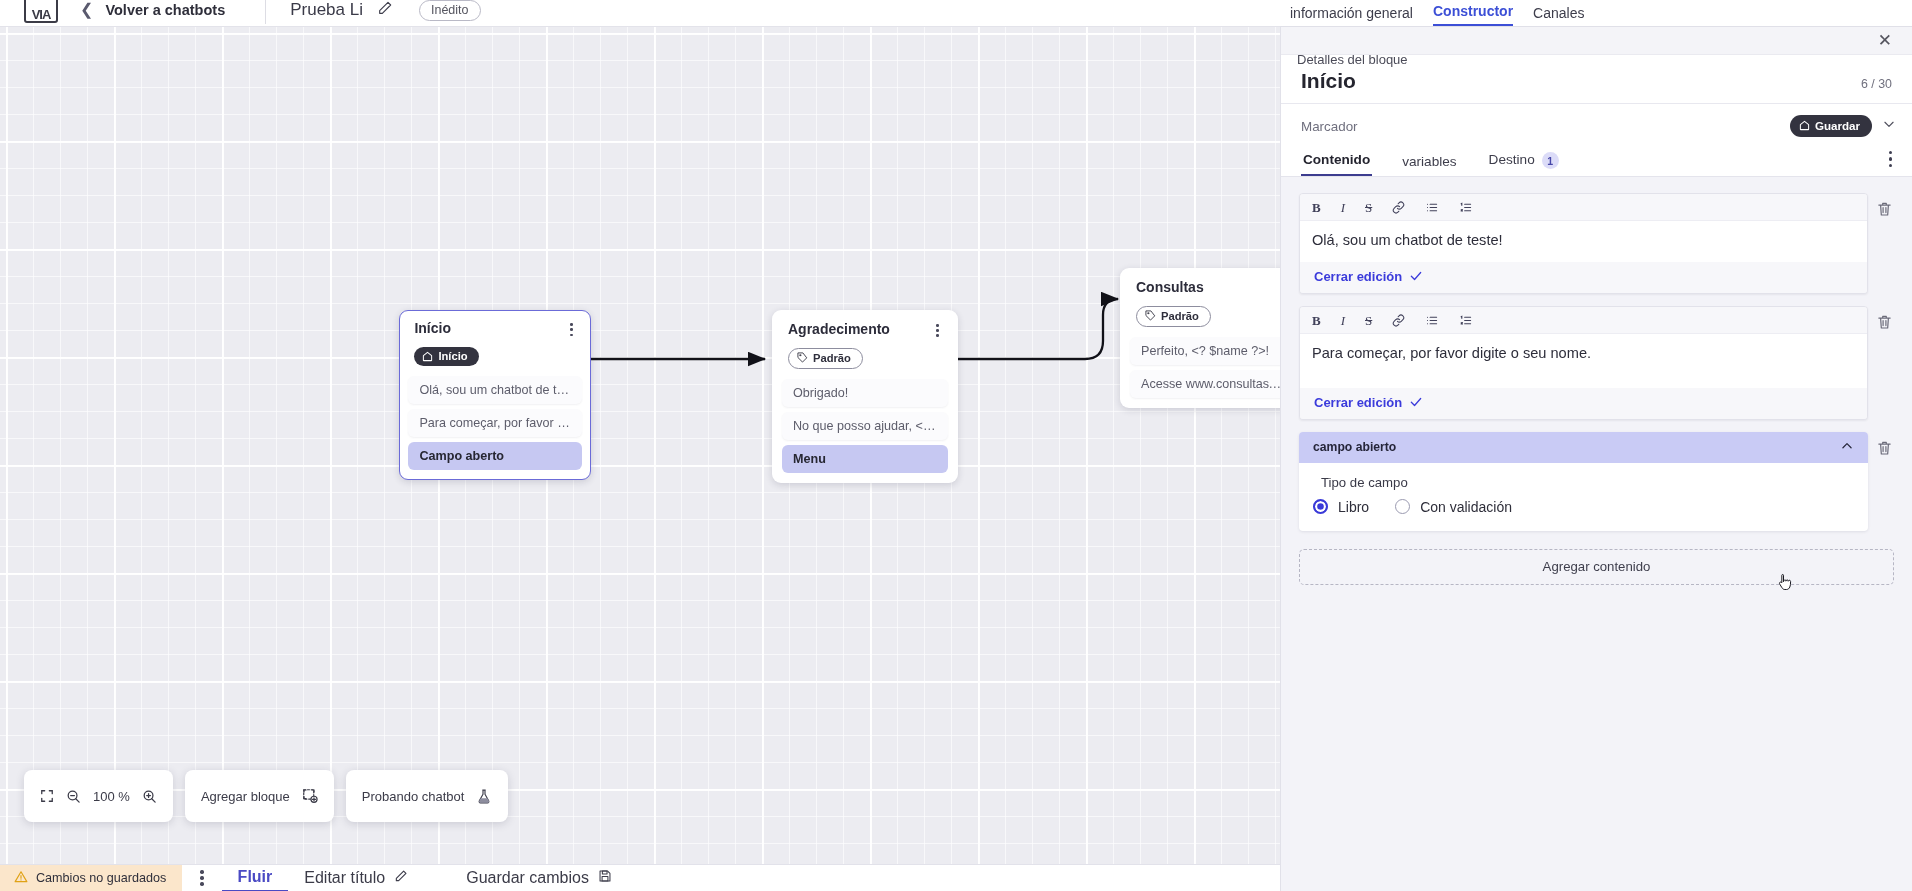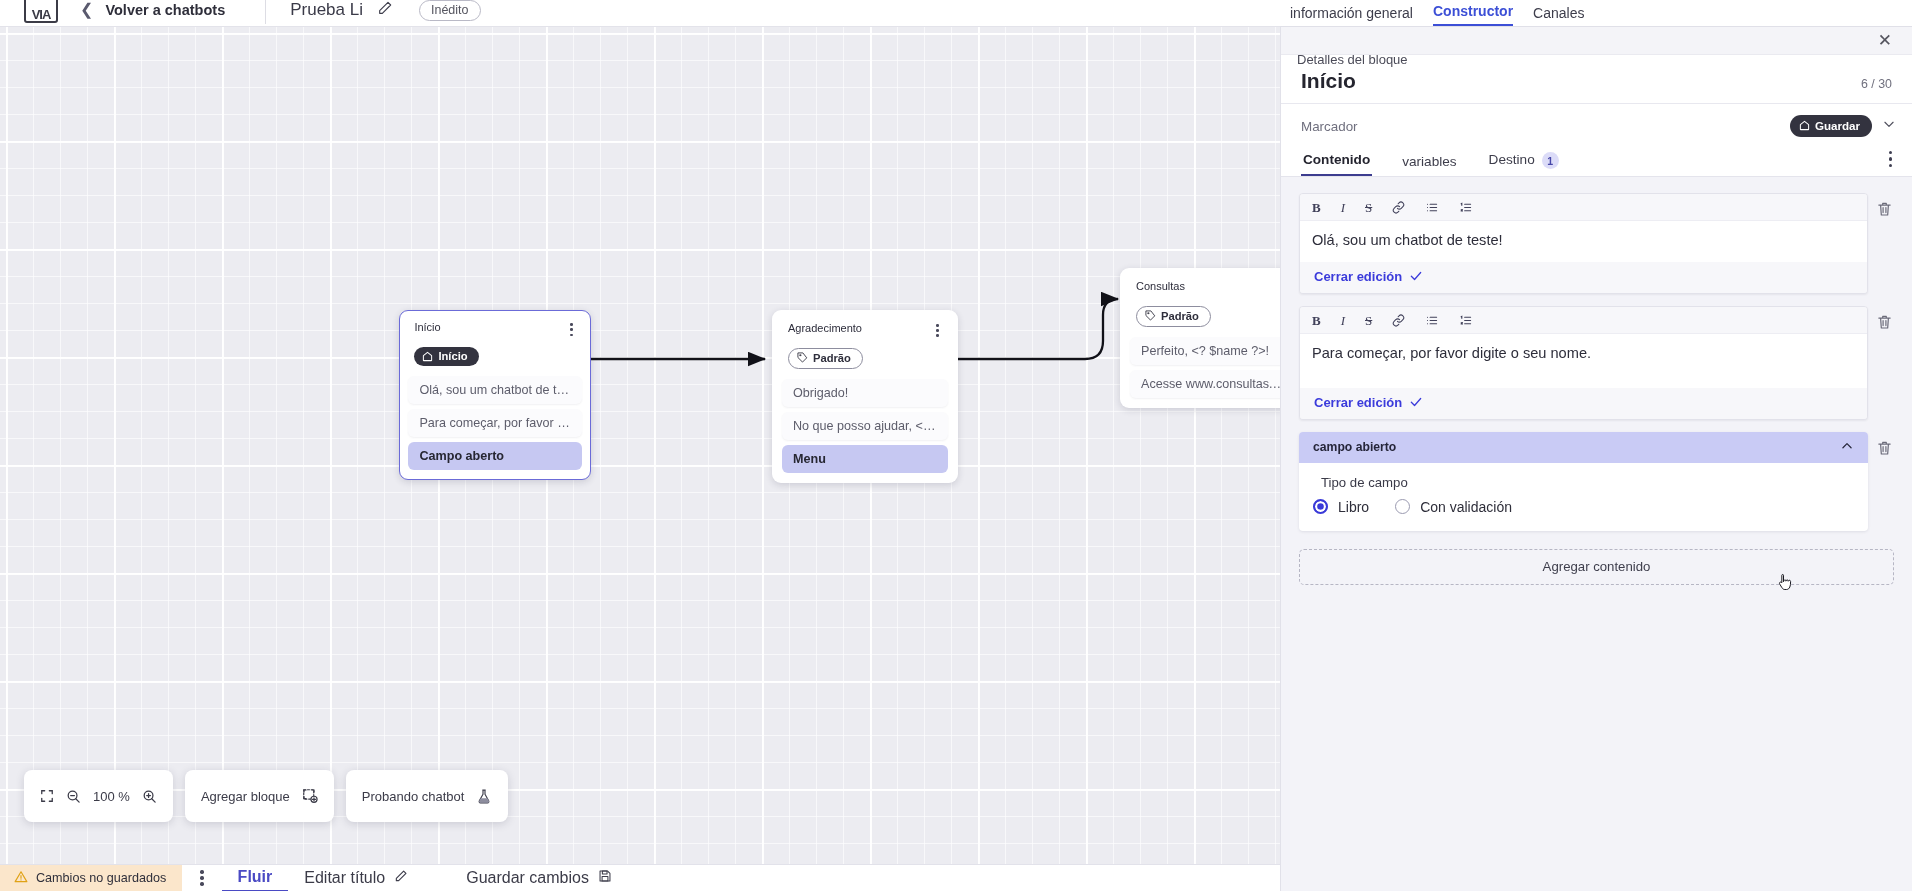--- a/index.html
+++ b/index.html
@@ -73,21 +73,21 @@
   .edges { position: absolute; left: 0; top: 0; width: 1562px; height: 837px; pointer-events: none; }
 
   
   .node {
     position: absolute; background: #ffffff; border-radius: 9px;
     box-shadow: 0 2px 7px rgba(40,40,70,0.16);
     padding: 12px 10px 10px 10px;
   }
   .node.selected { border: 1.6px solid #6b6bd8; padding: 10.4px 8.4px 8.4px 8.4px; }
   .node-head { display: flex; align-items: flex-start; justify-content: space-between; padding: 0 6px; }
-  .node-title { font-size: 11px; font-weight: normal; color: #2c2c3a; line-height: 1.1; }
+  .node-title { font-size: 14px; font-weight: bold; color: #2c2c3a; line-height: 1.1; }
   .kebab { display: flex; flex-direction: column; gap: 2.5px; cursor: pointer; padding: 2px 3px; }
   .kebab i { width: 2.6px; height: 2.6px; border-radius: 50%; background: #4a4a5c; display: block; }
   .chip {
     display: inline-flex; align-items: center; gap: 5px; margin: 9px 0 0 6px;
     font-size: 11.2px; font-weight: bold; border-radius: 11px; padding: 3px 11px 4px 8px;
     white-space: nowrap;
   }
   .chip.dark { background: #33333f; color: #ffffff; }
   .chip.light { background: #ffffff; color: #2f2f3c; border: 1px solid #8d8d9e; }
   .node-rows { margin-top: 10px; display: flex; flex-direction: column; gap: 5px; }

